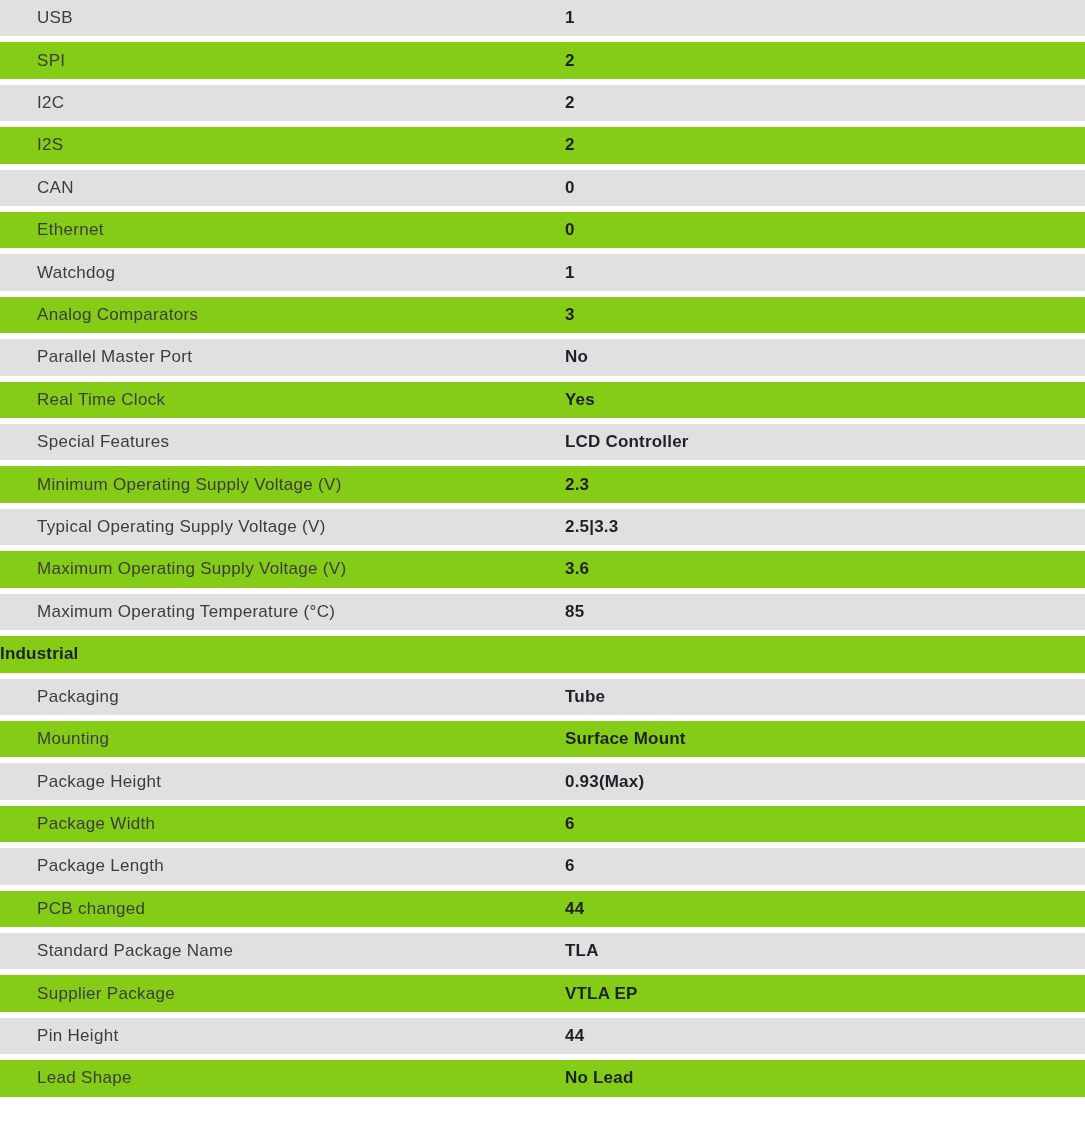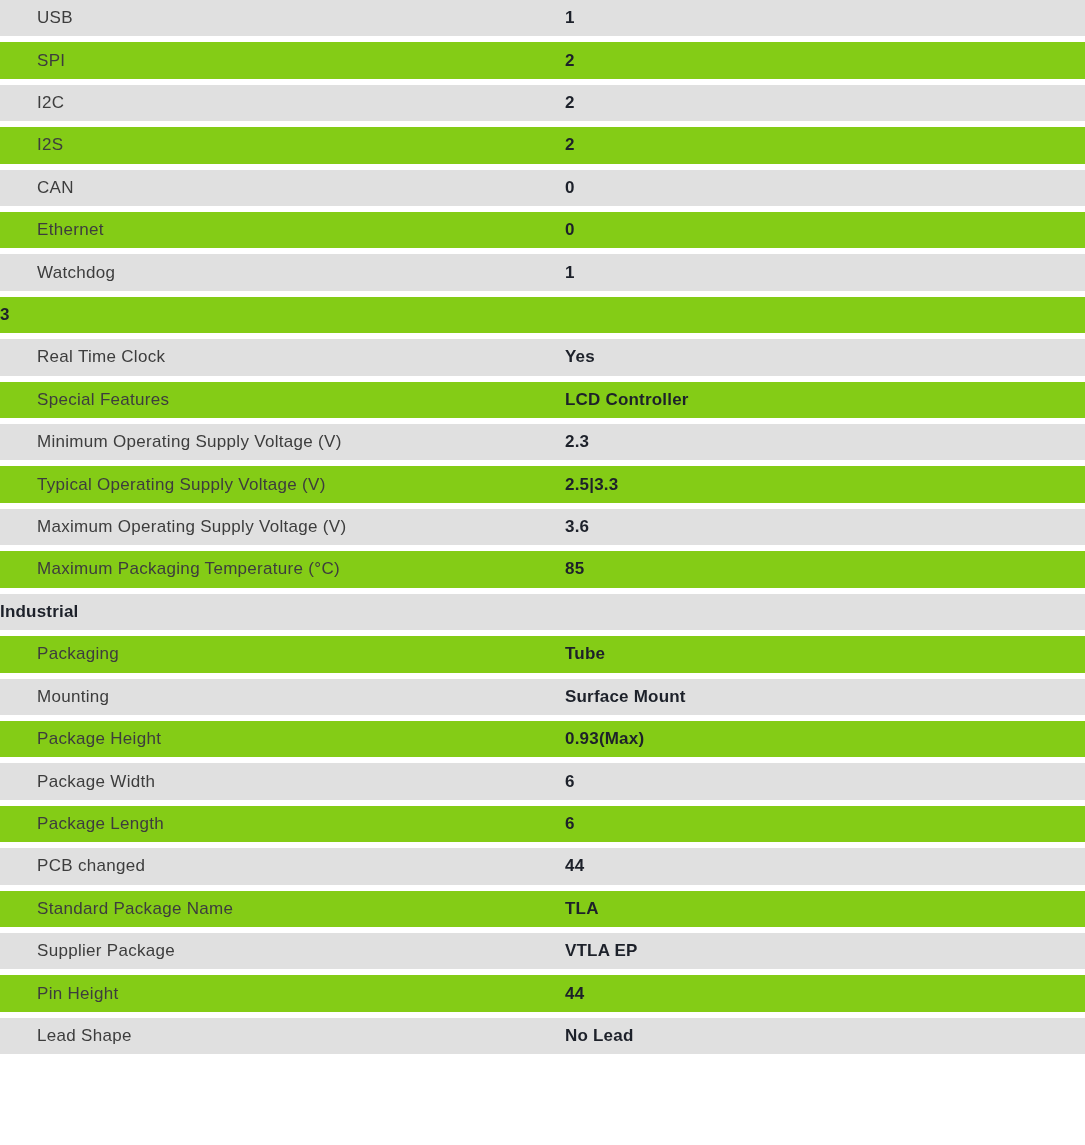--- a/index.html
+++ b/index.html
@@ -87,23 +87,28 @@
     <div class="spec-label">Ethernet</div>
     <div class="spec-value">0</div>
   </div>
 
   <div class="spec-row">
     <div class="spec-label">Watchdog</div>
     <div class="spec-value">1</div>
   </div>
 
   <div class="spec-row">
+    <div class="spec-label">Analog Comparators</div>
     <div class="spec-value">3</div>
   </div>
 
+  <div class="spec-row">
+    <div class="spec-label">Parallel Master Port</div>
+    <div class="spec-value">No</div>
+  </div>
 
   <div class="spec-row">
     <div class="spec-label">Real Time Clock</div>
     <div class="spec-value">Yes</div>
   </div>
 
   <div class="spec-row">
     <div class="spec-label">Special Features</div>
     <div class="spec-value">LCD Controller</div>
   </div>
@@ -118,21 +123,21 @@
     <div class="spec-value">2.5|3.3</div>
   </div>
 
   <div class="spec-row">
     <div class="spec-label">Maximum Operating Supply Voltage (V)</div>
     <div class="spec-value">3.6</div>
   </div>
 
 
   <div class="spec-row">
-    <div class="spec-label">Maximum Packaging Temperature (°C)</div>
+    <div class="spec-label">Maximum Operating Temperature (°C)</div>
     <div class="spec-value">85</div>
   </div>
 
   <div class="spec-row">
     <div class="spec-value">Industrial</div>
   </div>
 
   <div class="spec-row">
     <div class="spec-label">Packaging</div>
     <div class="spec-value">Tube</div>

